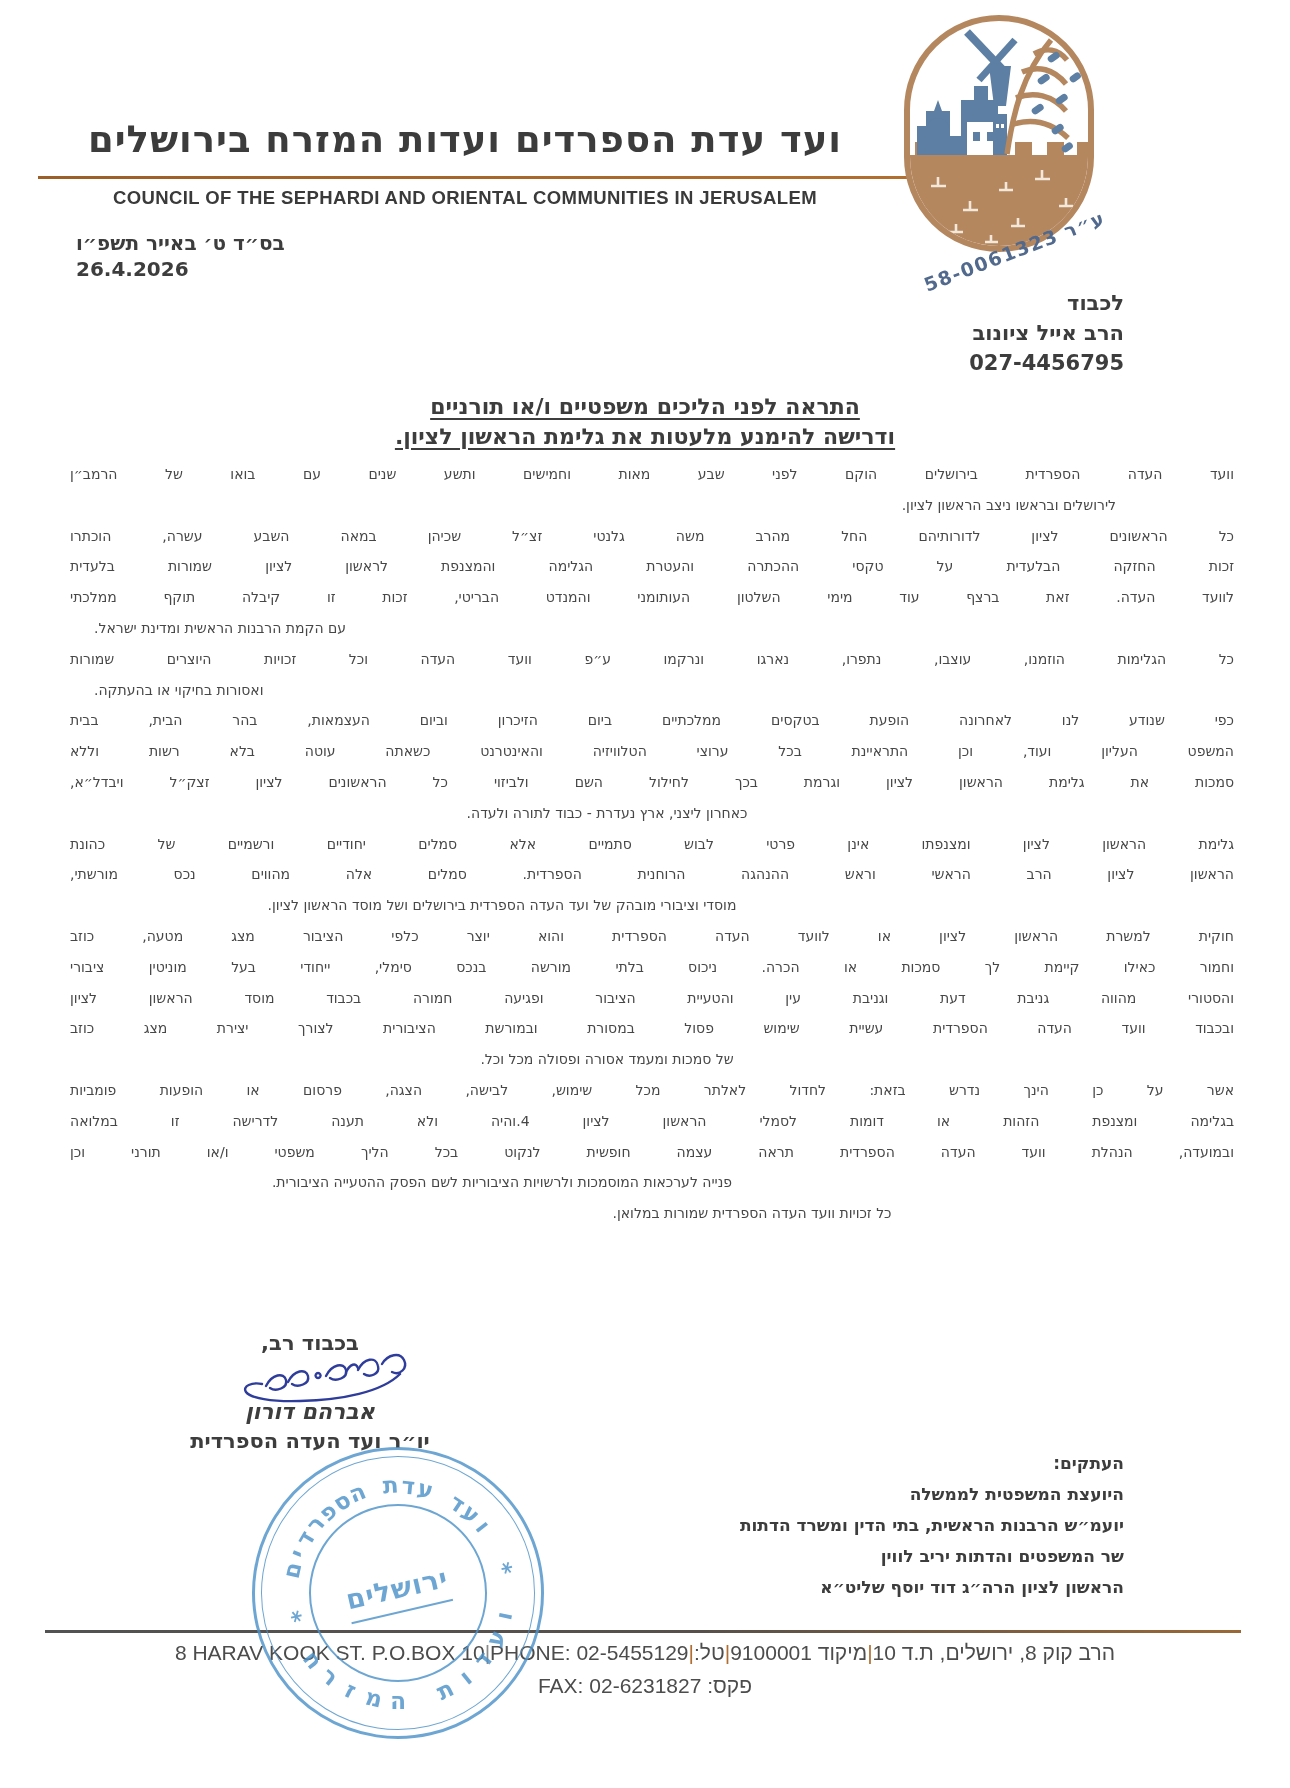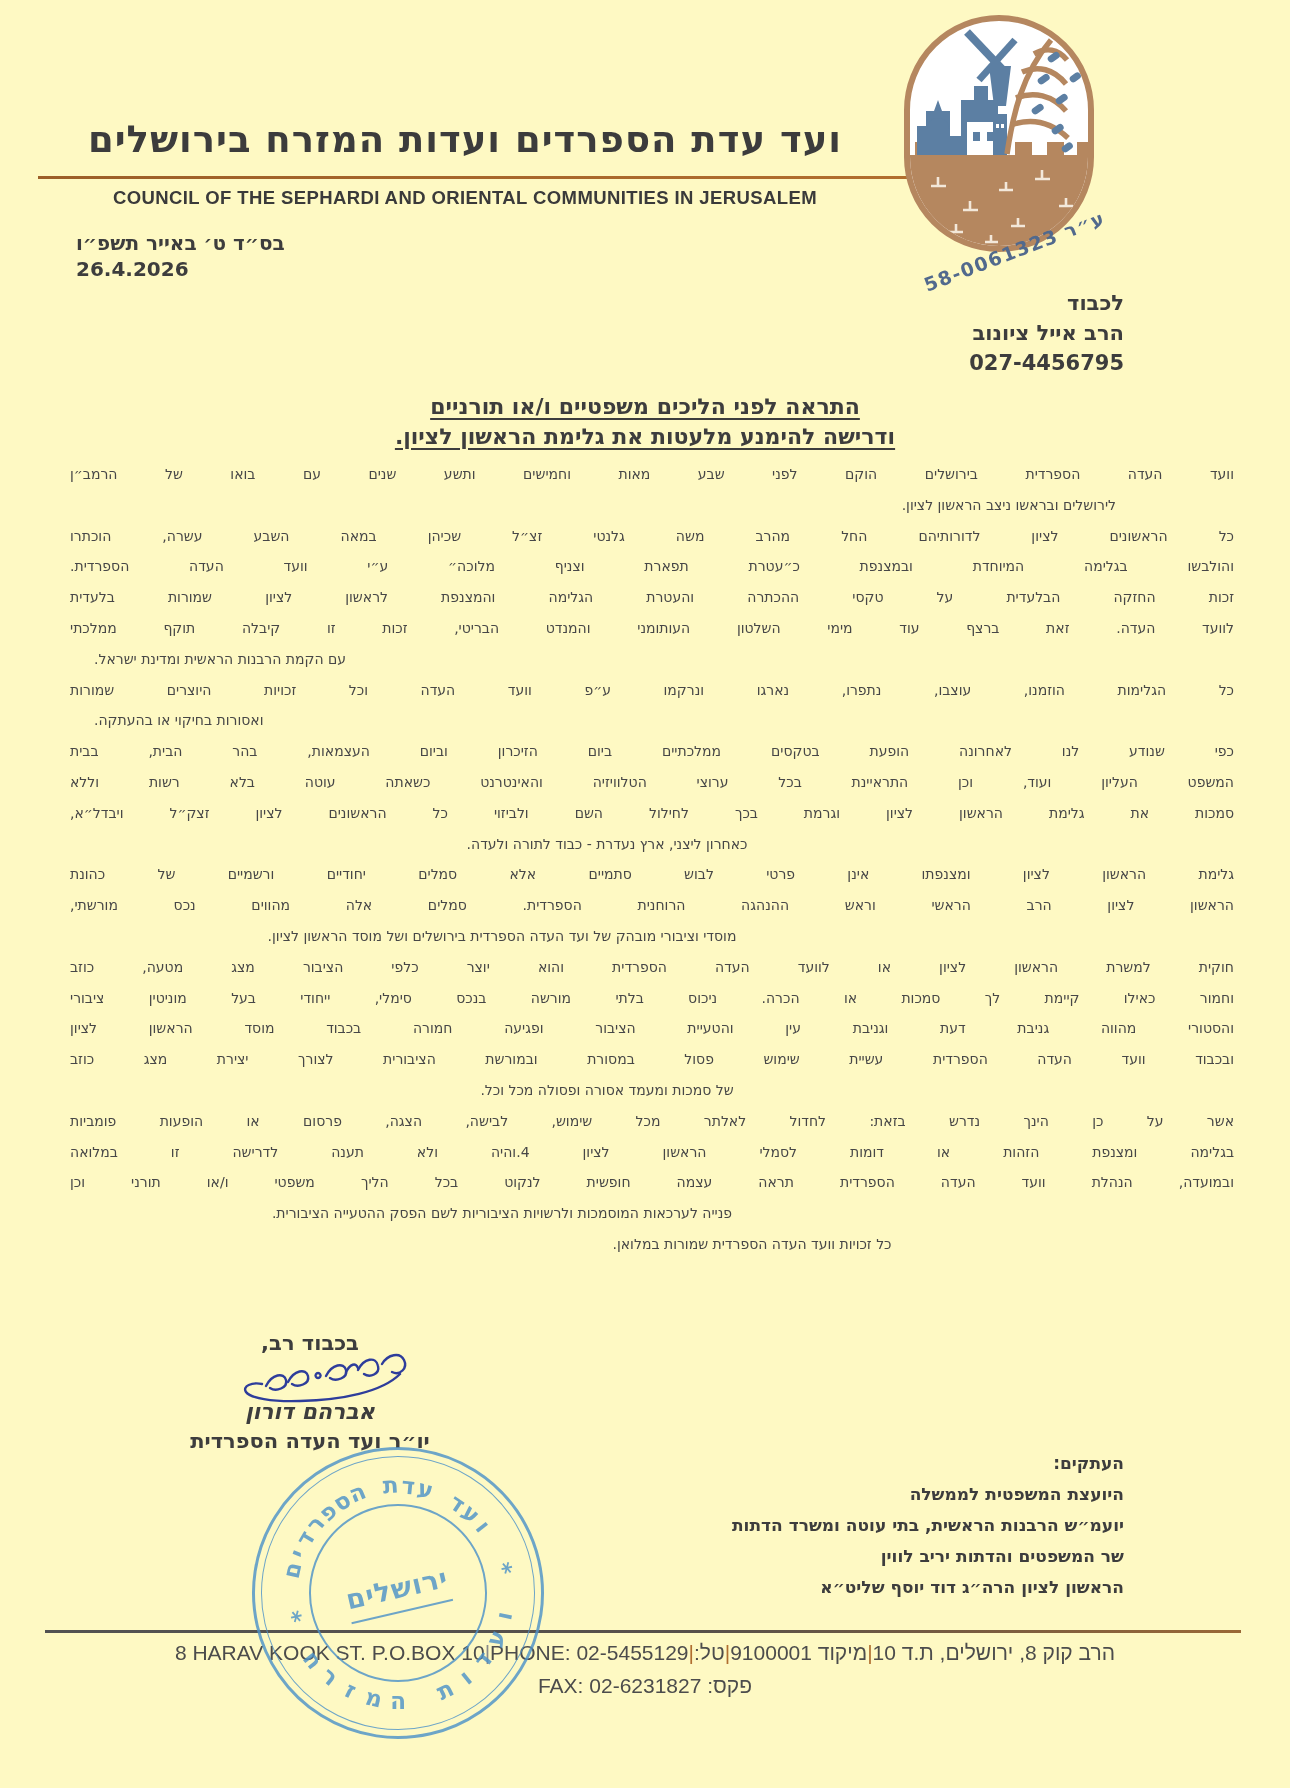--- a/index.html
+++ b/index.html
@@ -1,16 +1,16 @@
 <!DOCTYPE html>
 <html><head>
 <meta charset="utf-8">
 <style>
   html,body{margin:0;padding:0;background:#e9e9e9;}
-  .page{position:relative;width:1290px;height:1788px;background:#fef9c3;overflow:hidden;
+  .page{position:relative;width:1290px;height:1788px;background:#ffffff;overflow:hidden;
         font-family:"DejaVu Sans",sans-serif;color:#454545;}
 
   
   .he-title{position:absolute;left:40px;top:118px;width:850px;text-align:center;
             font-size:37px;font-weight:bold;color:#3c3c3c;letter-spacing:1px;direction:rtl;}
   .head-rule{position:absolute;left:38px;top:176px;width:1005px;height:3px;
              background:linear-gradient(to right,#9c5f28,#b5712f);}
   .en-title{position:absolute;left:40px;top:187px;width:850px;text-align:center;
             font-size:18.5px;font-weight:bold;letter-spacing:.4px;color:#3a3a3a;
             font-family:"Liberation Sans","DejaVu Sans",sans-serif;}
@@ -162,21 +162,20 @@
 
   <div class="subject">
     <div>התראה לפני הליכים משפטיים ו/או תורניים</div>
     <div>ודרישה להימנע מלעטות את גלימת הראשון לציון.</div>
   </div>
 
   <div class="body-block">
       <div class="bline j">וועד העדה הספרדית בירושלים הוקם לפני שבע מאות וחמישים ותשע שנים עם בואו של הרמב״ן</div>
       <div class="bline r">לירושלים ובראשו ניצב הראשון לציון.</div>
       <div class="bline j">כל הראשונים לציון לדורותיהם החל מהרב משה גלנטי זצ״ל שכיהן במאה השבע עשרה, הוכתרו</div>
-      <div class="bline j">והולבשו בגלימה המיוחדת ובמצנפת כ״עטרת תפארת וצניף מלוכה״ ע״י וועד העדה הספרדית.</div>
       <div class="bline j">זכות החזקה הבלעדית על טקסי ההכתרה והעטרת הגלימה והמצנפת לראשון לציון שמורות בלעדית</div>
       <div class="bline j">לוועד העדה. זאת ברצף עוד מימי השלטון העותומני והמנדט הבריטי, זכות זו קיבלה תוקף ממלכתי</div>
       <div class="bline l">עם הקמת הרבנות הראשית ומדינת ישראל.</div>
       <div class="bline j">כל הגלימות הוזמנו, עוצבו, נתפרו, נארגו ונרקמו ע״פ וועד העדה וכל זכויות היוצרים שמורות</div>
       <div class="bline l">ואסורות בחיקוי או בהעתקה.</div>
       <div class="bline j">כפי שנודע לנו לאחרונה הופעת בטקסים ממלכתיים ביום הזיכרון וביום העצמאות, בהר הבית, בבית</div>
       <div class="bline j">המשפט העליון ועוד, וכן התראיינת בכל ערוצי הטלוויזיה והאינטרנט כשאתה עוטה בלא רשות וללא</div>
       <div class="bline j">סמכות את גלימת הראשון לציון וגרמת בכך לחילול השם ולביזוי כל הראשונים לציון זצק״ל ויבדל״א,</div>
       <div class="bline c">כאחרון ליצני, ארץ נעדרת - כבוד לתורה ולעדה.</div>
       <div class="bline j">גלימת הראשון לציון ומצנפתו אינן פרטי לבוש סתמיים אלא סמלים יחודיים ורשמיים של כהונת</div>
@@ -243,21 +242,21 @@
       <span class="stamp-ch" style="left: 78.0334px; top: 229.932px; transform: translate(-50%, -50%) rotate(39deg);">ז</span>
       <span class="stamp-ch" style="left: 60.8948px; top: 212.491px; transform: translate(-50%, -50%) rotate(52deg);">ר</span>
       <span class="stamp-ch" style="left: 48.1188px; top: 191.643px; transform: translate(-50%, -50%) rotate(65deg);">ח</span>
       <span class="stamp-ch" style="left: 254px; top: 146px; transform: translate(-50%, -50%) rotate(90deg);">*</span>
       <span class="stamp-ch" style="left: 38px; top: 146px; transform: translate(-50%, -50%) rotate(90deg);">*</span>
     </div>
 
   <div class="copies">
     <div>העתקים:</div>
     <div>היועצת המשפטית לממשלה</div>
-    <div>יועמ״ש הרבנות הראשית, בתי עוטה ומשרד הדתות</div>
+    <div>יועמ״ש הרבנות הראשית, בתי הדין ומשרד הדתות</div>
     <div>שר המשפטים והדתות יריב לווין</div>
     <div>הראשון לציון הרה״ג דוד יוסף שליט״א</div>
   </div>
 
   <div class="footer-rule"></div>
   <div class="footer-1">
     <span class="fseg" dir="ltr">8 HARAV KOOK ST. P.O.BOX 10</span>
     <span class="fsep gray">|</span>
     <span class="fseg" dir="ltr">PHONE: 02-5455129</span>
     <span class="fsep">|</span>

